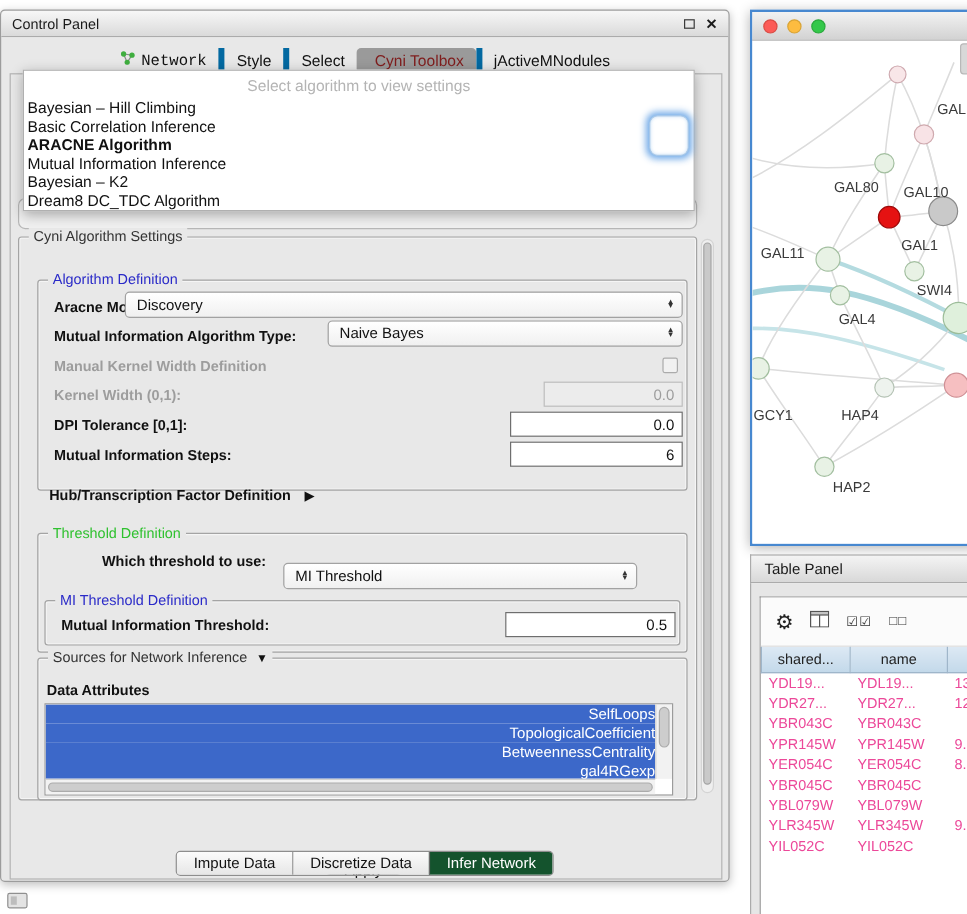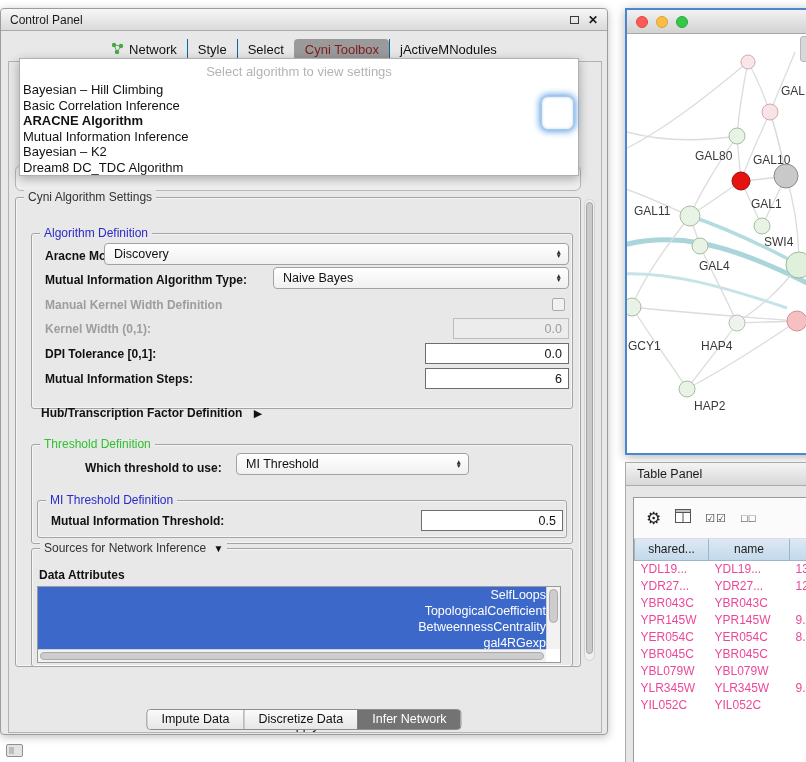--- a/index.html
+++ b/index.html
@@ -7,22 +7,22 @@
   body{position:relative;background:#ffffff;font-family:"Liberation Sans",sans-serif;overflow:hidden;}
 
   
   .cp{position:absolute;left:0;top:8px;width:608px;height:727px;background:#e8e8e8;border:1px solid #9c9c9c;border-radius:4px;box-shadow:0 2px 8px rgba(0,0,0,.25);}
   .cp-titlebar{position:absolute;left:0;top:0;width:100%;height:22px;background:linear-gradient(#f7f7f7,#dadada);border-bottom:1px solid #ababab;border-radius:4px 4px 0 0;display:flex;align-items:center;padding:0 9px;font-size:12px;color:#1a1a1a;}
   .tb-right{margin-left:auto;display:flex;align-items:center;gap:9px;}
   .float-ic{width:9px;height:8px;border:1.5px solid #3a3a3a;display:inline-block;}
   .close-ic{font-size:12px;font-weight:bold;color:#1a1a1a;line-height:1;}
 
   .cp-tabs{position:absolute;top:30px;left:0;width:100%;display:flex;justify-content:center;align-items:center;font-size:13px;color:#111;}
-  .cp-tab{padding:3px 10px;display:flex;align-items:center;gap:5px;border-left:1px solid #0369a1;}
-  .cp-tab:first-child{border-left:none;}
+  .cp-tab{padding:3px 10px;display:flex;align-items:center;gap:5px;border-left:5px solid #0369a1;}
+  .cp-tab:first-child{border-left:none;font-family:Liberation Mono, monospace;}
   .cp-tab.active{background:#9a9a9a;color:#7f1d1d;border-radius:4px;border-left-color:transparent;justify-content:flex-end;}
 
   .tab-pane{position:absolute;left:7px;top:52px;width:594px;height:672px;border:1px solid #b3b3b3;background:#e8e8e8;}
   .combo-ghost{position:absolute;left:14px;top:156px;width:566px;height:26px;border:1px solid #b7b7b7;border-radius:6px;background:#f0f0f0;}
 
   .group{position:absolute;border:1px solid #a4a4a4;border-radius:3px;box-shadow:inset 0 0 0 1px rgba(255,255,255,.55);}
   .gtitle{position:absolute;top:-8px;left:8px;background:#e8e8e8;padding:0 4px;font-size:12px;line-height:15px;color:#333;white-space:nowrap;}
   .gtitle .tri{font-size:10px;margin-left:4px;color:#111;}
   .blue{color:#2a2ac8;}
   .green{color:#2fc12f;}
@@ -44,21 +44,21 @@
   .l-steps{left:44px;top:363px;}
   .l-hub{left:40px;top:397px;}
   .l-which{left:84px;top:452px;}
   .l-mith{left:50px;top:505px;}
   .l-dataattr{left:38px;top:559px;}
 
   .combo{position:absolute;height:22px;background:linear-gradient(#ffffff,#f0f0f0);border:1px solid #a2a2a2;border-radius:4px;display:flex;align-items:center;padding:0 6px 0 9px;font-size:12.5px;color:#111;}
   .combo .spin{margin-left:auto;display:flex;flex-direction:column;align-items:center;line-height:4.5px;font-size:6.5px;color:#333;}
   .c-aracne{left:103px;top:234px;width:465px;}
   .c-mitype{left:272px;top:258px;width:296px;}
-  .c-which{left:235px;top:444px;width:233px;}
+  .c-which{left:235px;top:460px;width:295px;}
 
   .cb{position:absolute;left:551px;top:289px;width:13px;height:13px;border:1px solid #ababab;background:#f1f1f1;border-radius:2px;}
 
   .field{position:absolute;height:21px;border:1px solid #6e6e6e;background:#fff;font-size:12.5px;color:#111;display:flex;align-items:center;justify-content:flex-end;padding:0 6px;}
   .field.dis{border-color:#bdbdbd;background:#ececec;color:#9d9d9d;}
   .f-kernel{left:452px;top:309px;width:116px;}
   .f-dpi{left:424px;top:334px;width:144px;}
   .f-steps{left:424px;top:359px;width:144px;}
   .f-mith{left:420px;top:501px;width:142px;}
 
@@ -71,21 +71,21 @@
   .attr-hthumb{position:absolute;left:2px;top:2px;right:2px;height:8px;background:#cdcdcd;border:1px solid #ababab;border-radius:5px;}
 
   .vscroll{position:absolute;left:583px;top:190px;width:11px;height:462px;background:#efefef;border:1px solid #d4d4d4;border-radius:6px;}
   .vthumb{position:absolute;left:1px;right:1px;top:2px;height:452px;background:#c9c9c9;border:1px solid #a5a5a5;border-radius:5px;}
 
   .apply{position:absolute;left:267px;top:706px;width:70px;height:14px;background:linear-gradient(#fdfdfd,#e9e9e9);border:1px solid #9a9a9a;border-radius:8px;font-size:12.5px;color:#111;text-align:center;line-height:19px;}
 
   .seg{position:absolute;top:700px;left:50%;transform:translateX(-50%);display:flex;height:21px;border:1px solid #8d8d8d;border-radius:4px;overflow:hidden;font-size:12.5px;white-space:nowrap;}
   .seg-btn{padding:0 14px;line-height:19px;background:linear-gradient(#fbfbfb,#e6e6e6);border-left:1px solid #9d9d9d;color:#111;}
   .seg-btn:first-child{border-left:none;}
-  .seg-btn.active{background:#737373;color:#fff;border-left-color:#6b6b6b;}
+  .seg-btn.active{background:#14532d;color:#fff;border-left-color:#6b6b6b;}
 
   
   .popup{position:absolute;left:18px;top:49px;width:560px;height:118px;background:#fff;border:1px solid #b0b0b0;box-shadow:0 3px 10px rgba(0,0,0,.3);z-index:40;}
   .ph{height:20px;line-height:20px;text-align:center;color:#b4b4b4;font-size:13px;margin-top:3px;}
   .algo-item{height:15.5px;line-height:15.5px;font-size:13px;color:#111;padding-left:3px;white-space:nowrap;}
   .algo-item.sel{font-weight:bold;}
   .glow{position:absolute;left:521px;top:37px;width:33px;height:34px;border-radius:7px;background:#fff;border:1px solid #a8c8e8;box-shadow:0 0 6px 2px rgba(96,160,228,.9), inset 0 0 3px rgba(96,160,228,.4);}
 
   
   .nw{position:absolute;left:625px;top:8px;width:190px;height:447px;border:2px solid #4788d0;background:#fff;box-shadow:0 2px 10px rgba(0,0,0,.3);}

